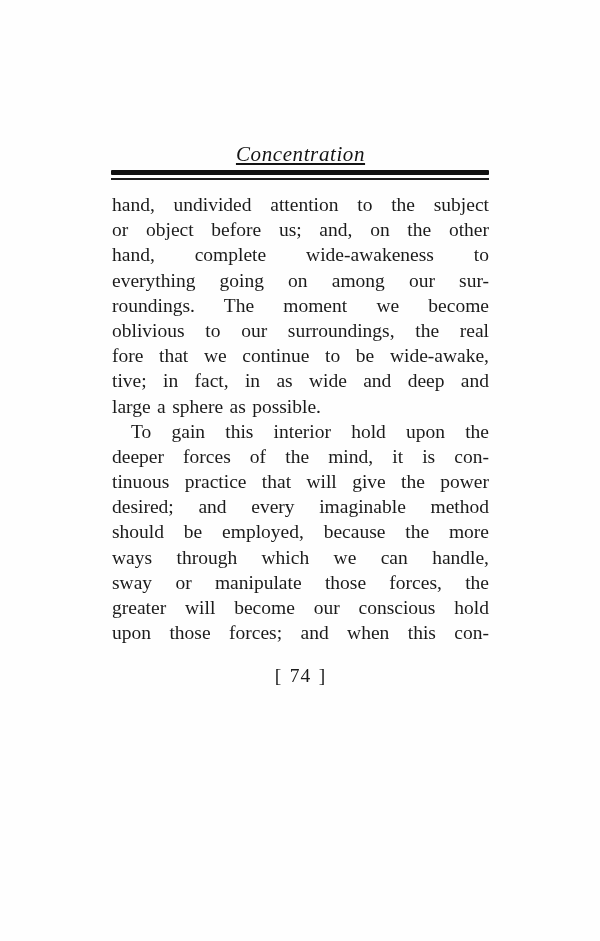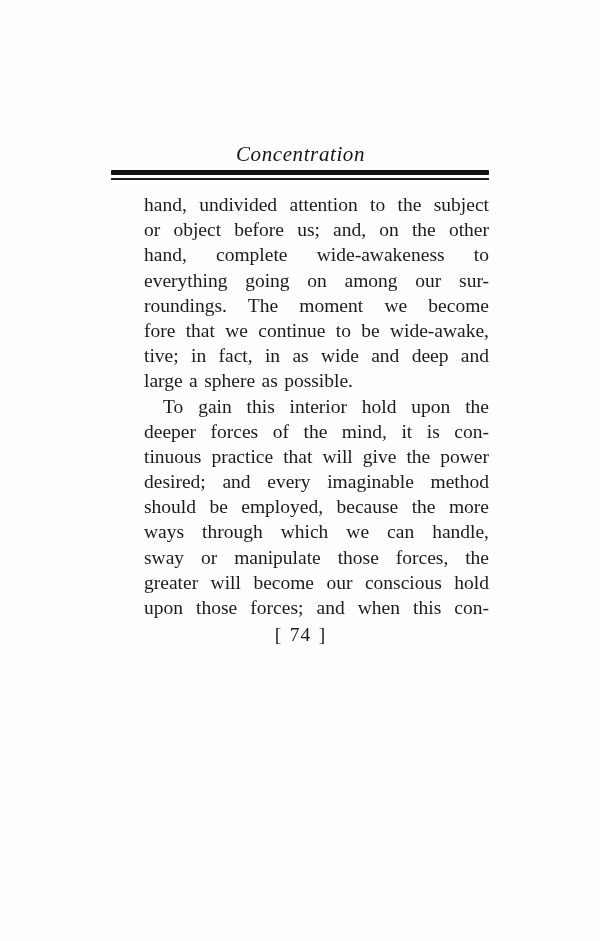--- a/index.html
+++ b/index.html
@@ -21,20 +21,21 @@
     position: absolute;
     left: 112px;
     width: 377px;
     top: 141px;
     text-align: center;
     font-style: italic;
     font-size: 21px;
     letter-spacing: 0.6px;
     line-height: 26px;
     color: #141414;
+    text-decoration: underline;
   }
   .double-rule {
     position: absolute;
     left: 111px;
     width: 378px;
     top: 170px;
   }
   .double-rule .thick {
     height: 5px;
     background: #111111;
@@ -53,34 +54,33 @@
     font-size: 19.5px;
     line-height: 25.2px;
     word-spacing: 0.08em;
     color: #1b1b1b;
   }
   .line {
     text-align: justify;
     text-align-last: justify;
     white-space: normal;
     height: 25.2px;
-    margin-left: 32px;
   }
   .line.para-end {
     text-align-last: left;
     font-family: Liberation Serif, serif;
   }
   .line.indent {
     text-indent: 19px;
   }
   .page-number {
     text-align: center;
     text-align-last: center;
     height: 25.2px;
-    margin-top: 2px;
+    margin-top: 18px;
     letter-spacing: 1px;
     font-size: 19.5px;
   }
 </style>
 </head>
 <body>
 
 <div class="page">
 
   <div class="running-head">Concentration</div>
@@ -89,20 +89,21 @@
     <div class="thick"></div>
     <div class="thin"></div>
   </div>
 
   <div class="text-block">
     <div class="line">hand, undivided attention to the subject</div>
     <div class="line">or object before us; and, on the other</div>
     <div class="line">hand, complete wide-awakeness to</div>
     <div class="line">everything going on among our sur-</div>
     <div class="line">roundings. The moment we become</div>
+    <div class="line">oblivious to our surroundings, the real</div>
     <div class="line">fore that we continue to be wide-awake,</div>
     <div class="line">tive; in fact, in as wide and deep and</div>
     <div class="line para-end">large a sphere as possible.</div>
     <div class="line indent">To gain this interior hold upon the</div>
     <div class="line">deeper forces of the mind, it is con-</div>
     <div class="line">tinuous practice that will give the power</div>
     <div class="line">desired; and every imaginable method</div>
     <div class="line">should be employed, because the more</div>
     <div class="line">ways through which we can handle,</div>
     <div class="line">sway or manipulate those forces, the</div>

